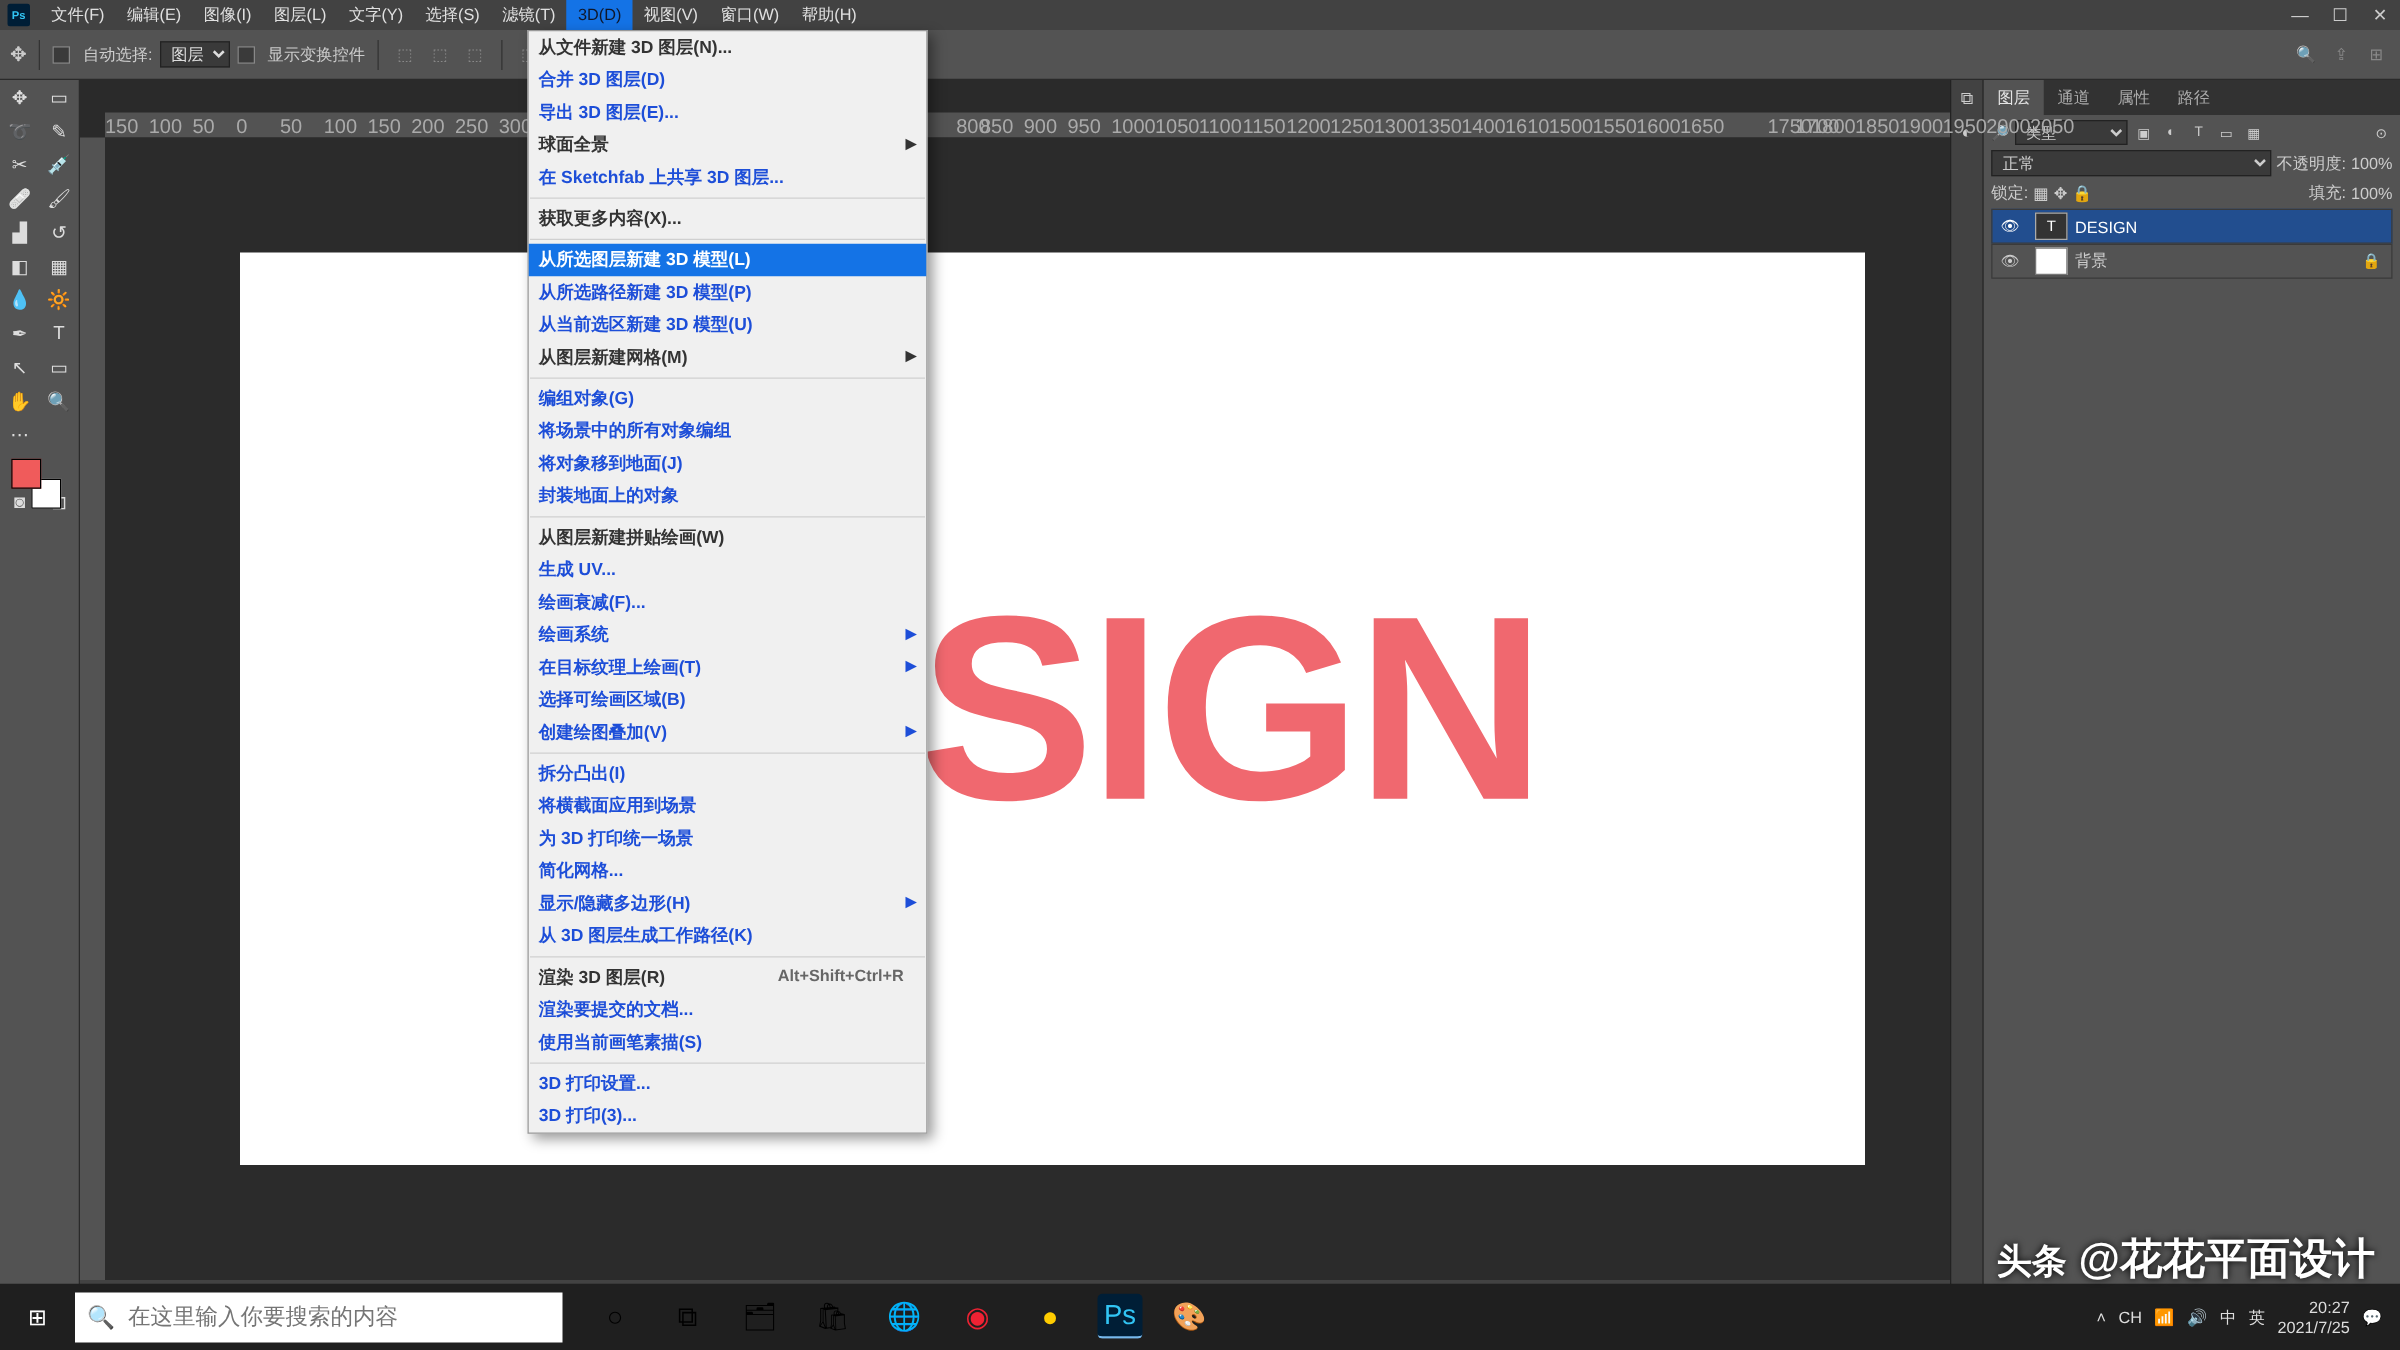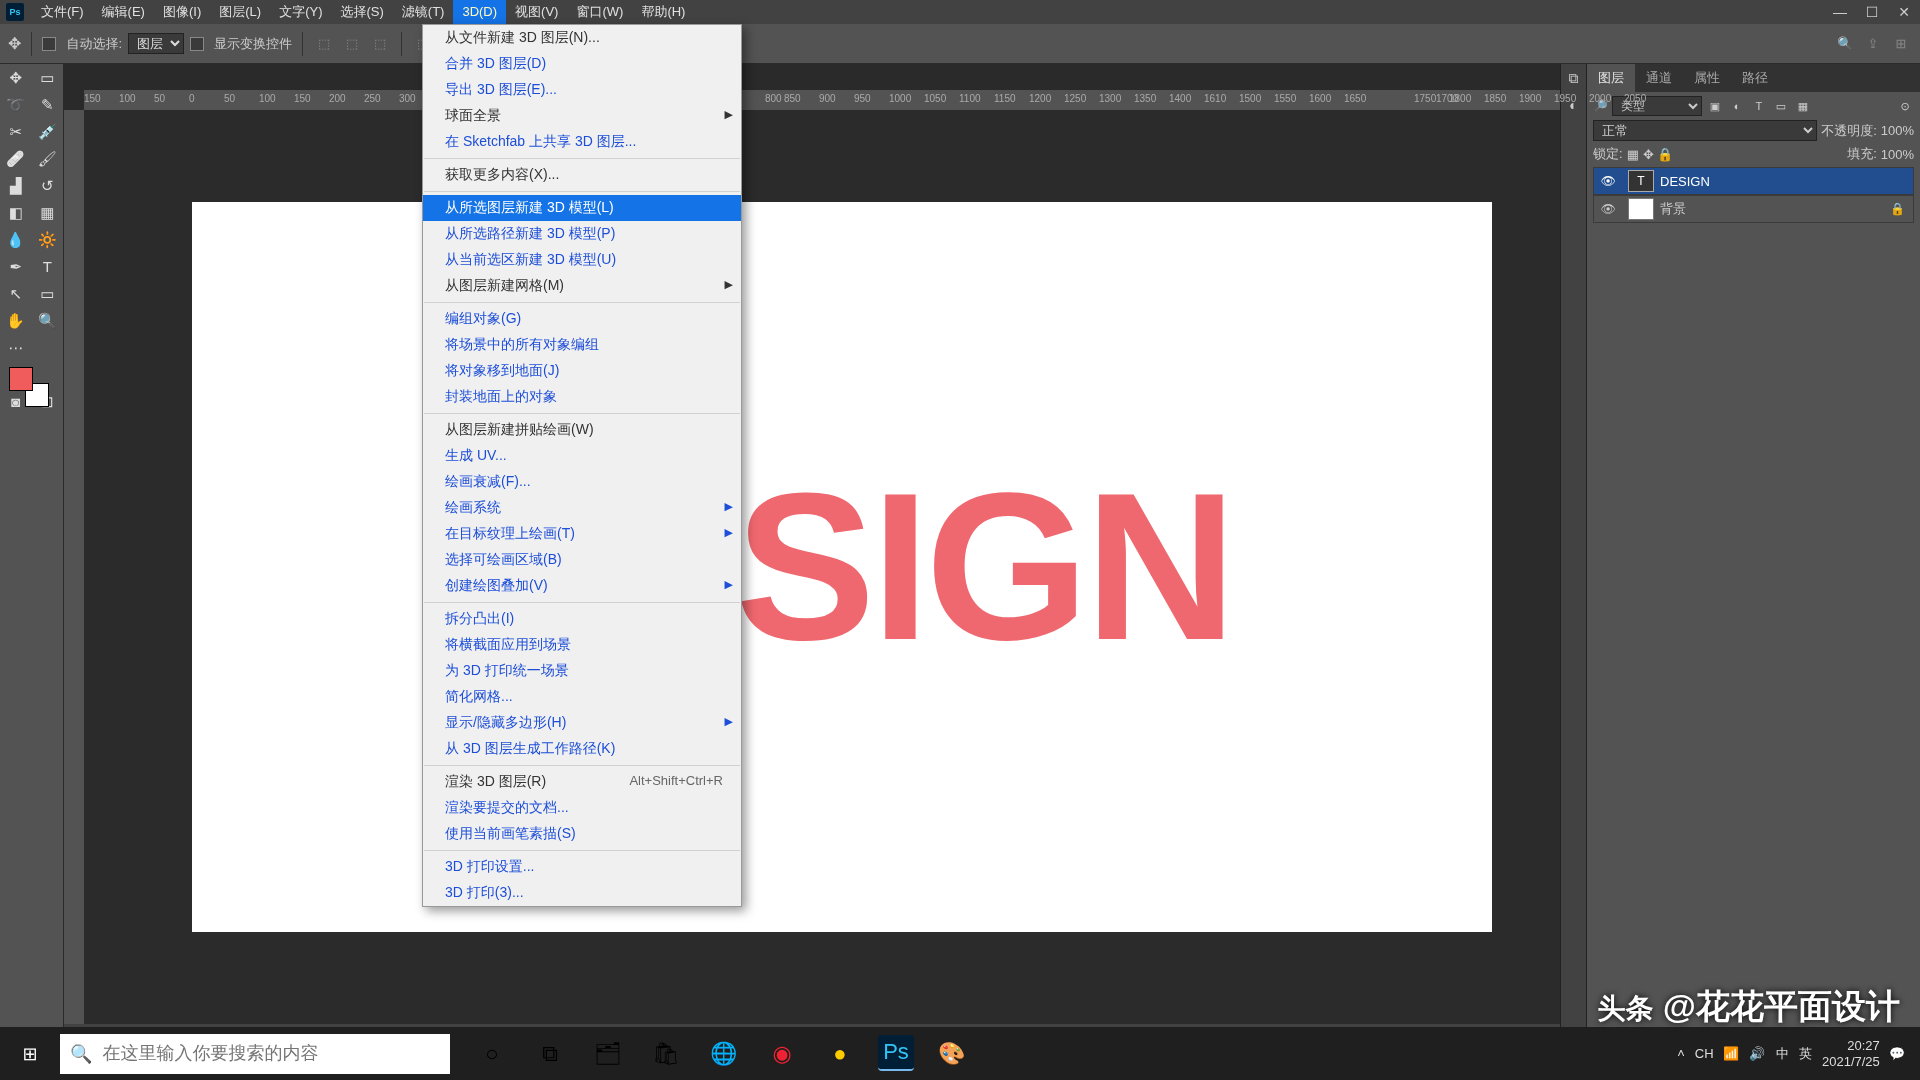--- a/index.html
+++ b/index.html
@@ -2,21 +2,21 @@
 <html><head>
 <meta charset="utf-8">
 <style>
 * { margin: 0; padding: 0; box-sizing: border-box; font-family: "Microsoft YaHei", "Segoe UI", sans-serif; user-select: none; }
 body { width: 1920px; height: 1080px; overflow: hidden; background: #323232; position: relative; }
 
 
 .menubar { height: 24px; background: #424242; display: flex; align-items: center; padding-left: 6px; color: #e0e0e0; font-size: 13px; }
 .menubar .ps-icon { width: 18px; height: 18px; background: #001e36; color: #31c5f4; display:flex;align-items:center;justify-content:center;font-size:9px;font-weight:bold;border-radius:2px; margin-right:8px; }
 .menubar .mitem { padding: 0 9px; line-height: 24px; cursor: default; }
-.menubar .mitem.open { background: #1473e6; color:#fef9c3; }
+.menubar .mitem.open { background: #1473e6; color:#0f172a; }
 .menubar .spacer { flex: 1; }
 .menubar .wbtn { width: 32px; text-align:center; font-size:14px; color:#ccc; }
 
 
 .optbar { height: 40px; background: #535353; border-bottom: 1px solid #2a2a2a; display: flex; align-items: center; color: #ccc; font-size: 13px; padding: 0 8px; gap:6px; }
 .optbar .moveicon { font-size:16px; }
 .optbar .check { width:14px;height:14px;border:1px solid #888;background:#3a3a3a;display:inline-block;vertical-align:middle;margin-right:4px;}
 .optbar select { background:#3a3a3a;color:#ddd;border:1px solid #222;font-size:13px;padding:1px 4px;}
 .optbar .isep { width:1px;height:24px;background:#333;margin:0 4px;}
 .optbar .ibtn { width:22px;height:22px;display:flex;align-items:center;justify-content:center;color:#888;font-size:13px;}
@@ -30,21 +30,21 @@
 .toolbox .t { display:flex;align-items:center;justify-content:center;color:#ddd;font-size:15px; }
 .toolbox .swatches { grid-column:1/3; height:48px; position:relative; }
 .toolbox .fg { position:absolute; width:24px;height:24px;background:#f05b5b;border:1px solid #000;left:9px;top:6px;}
 .toolbox .bg { position:absolute; width:24px;height:24px;background:#fff;border:1px solid #000;left:25px;top:22px;}
 
 
 .docarea { flex:1; position:relative; background:#2a2a2a; }
 .tabbar { height:26px; background:#323232; display:flex; align-items:flex-end; padding-left:6px; }
 .tabbar .tab { background:#535353; color:#ddd; font-size:13px; padding:4px 10px; border-top-left-radius:3px;border-top-right-radius:3px; display:flex;gap:8px;}
 .tabbar .tab .close { color:#aaa;}
-.ruler-h { position:absolute; left:20px; right:0; top:26px; height:20px; background:#535353; color:#aaa; font-size:10px; }
+.ruler-h { position:absolute; left:20px; right:0; top:26px; height:20px; background:#535353; color:#aaa; font-size:16px; }
 .ruler-h .tick { position:absolute; top:3px; }
 .ruler-v { position:absolute; left:0; top:46px; bottom:20px; width:20px; background:#535353; }
 .canvaswrap { position:absolute; left:20px; right:0; top:46px; bottom:20px; background:#2b2b2b; display:flex; align-items:center; justify-content:center; }
 .canvas { background:#fff; width:1300px; height:730px; margin-left:40px; position:relative; }
 .canvas .bigtext { position:absolute; left:50%; top:50%; transform:translate(-50%,-50%); font-size:210px; font-weight:800; color:#f0686f; letter-spacing:-4px; font-family: "Arial Black","Source Han Sans",sans-serif;}
 .statusfoot { position:absolute; left:0;right:0;bottom:0;height:20px;background:#424242;color:#ccc;font-size:12px;padding:2px 10px;display:flex;gap:30px;}
 
 
 .rightcol { width:26px; background:#424242; border-left:1px solid #222; display:flex;flex-direction:column;align-items:center;padding-top:6px;gap:10px;}
 .rightcol .pi { color:#ccc;font-size:14px;}
@@ -63,21 +63,21 @@
 .layer { display:flex; align-items:center; height:28px; border:1px solid #3a3a3a; background:#535353; }
 .layer.sel { background:#224e8f; color:#fff;}
 .layer .eye { width:28px;text-align:center;}
 .layer .thumb { width:26px;height:22px;margin:0 6px;border:1px solid #777;background:#fff;display:flex;align-items:center;justify-content:center;font-size:12px;color:#333;}
 .layer.sel .thumb { background:#333; color:#fff;border-color:#aaa;}
 .layer .lname { font-size:13px; }
 .layer .lock { margin-left:auto;margin-right:8px;font-size:12px;}
 
 
 .ddmenu { position:absolute; left:422px; top:24px; width:320px; background:#f0f0f0; border:1px solid #999; box-shadow:4px 4px 10px rgba(0,0,0,0.4); z-index:50; font-size:14px; }
-.ddmenu .mi { padding:4px 22px; color:#333; position:relative; }
+.ddmenu .mi { padding:4px 8px; color:#333; position:relative;font-weight:bold; }
 .ddmenu .mi.dis { color:#1d4ed8; }
 .ddmenu .mi.hi { background:#1473e6; color:#fff; }
 .ddmenu .sep { height:1px; background:#d0d0d0; margin:3px 1px; }
 .ddmenu .mi .sub { position:absolute; right:8px; top:5px; color:inherit; font-size:11px;}
 .ddmenu .mi .sc { position:absolute; right:18px; top:4px; color:#666; font-size:13px;}
 
 
 .wm { position:absolute; right:20px; bottom:50px; color:#fff; font-size:34px; text-shadow:0 0 6px #000; font-weight:bold; z-index:5;}
 .wm .small { font-size:28px; vertical-align:middle;}
 

